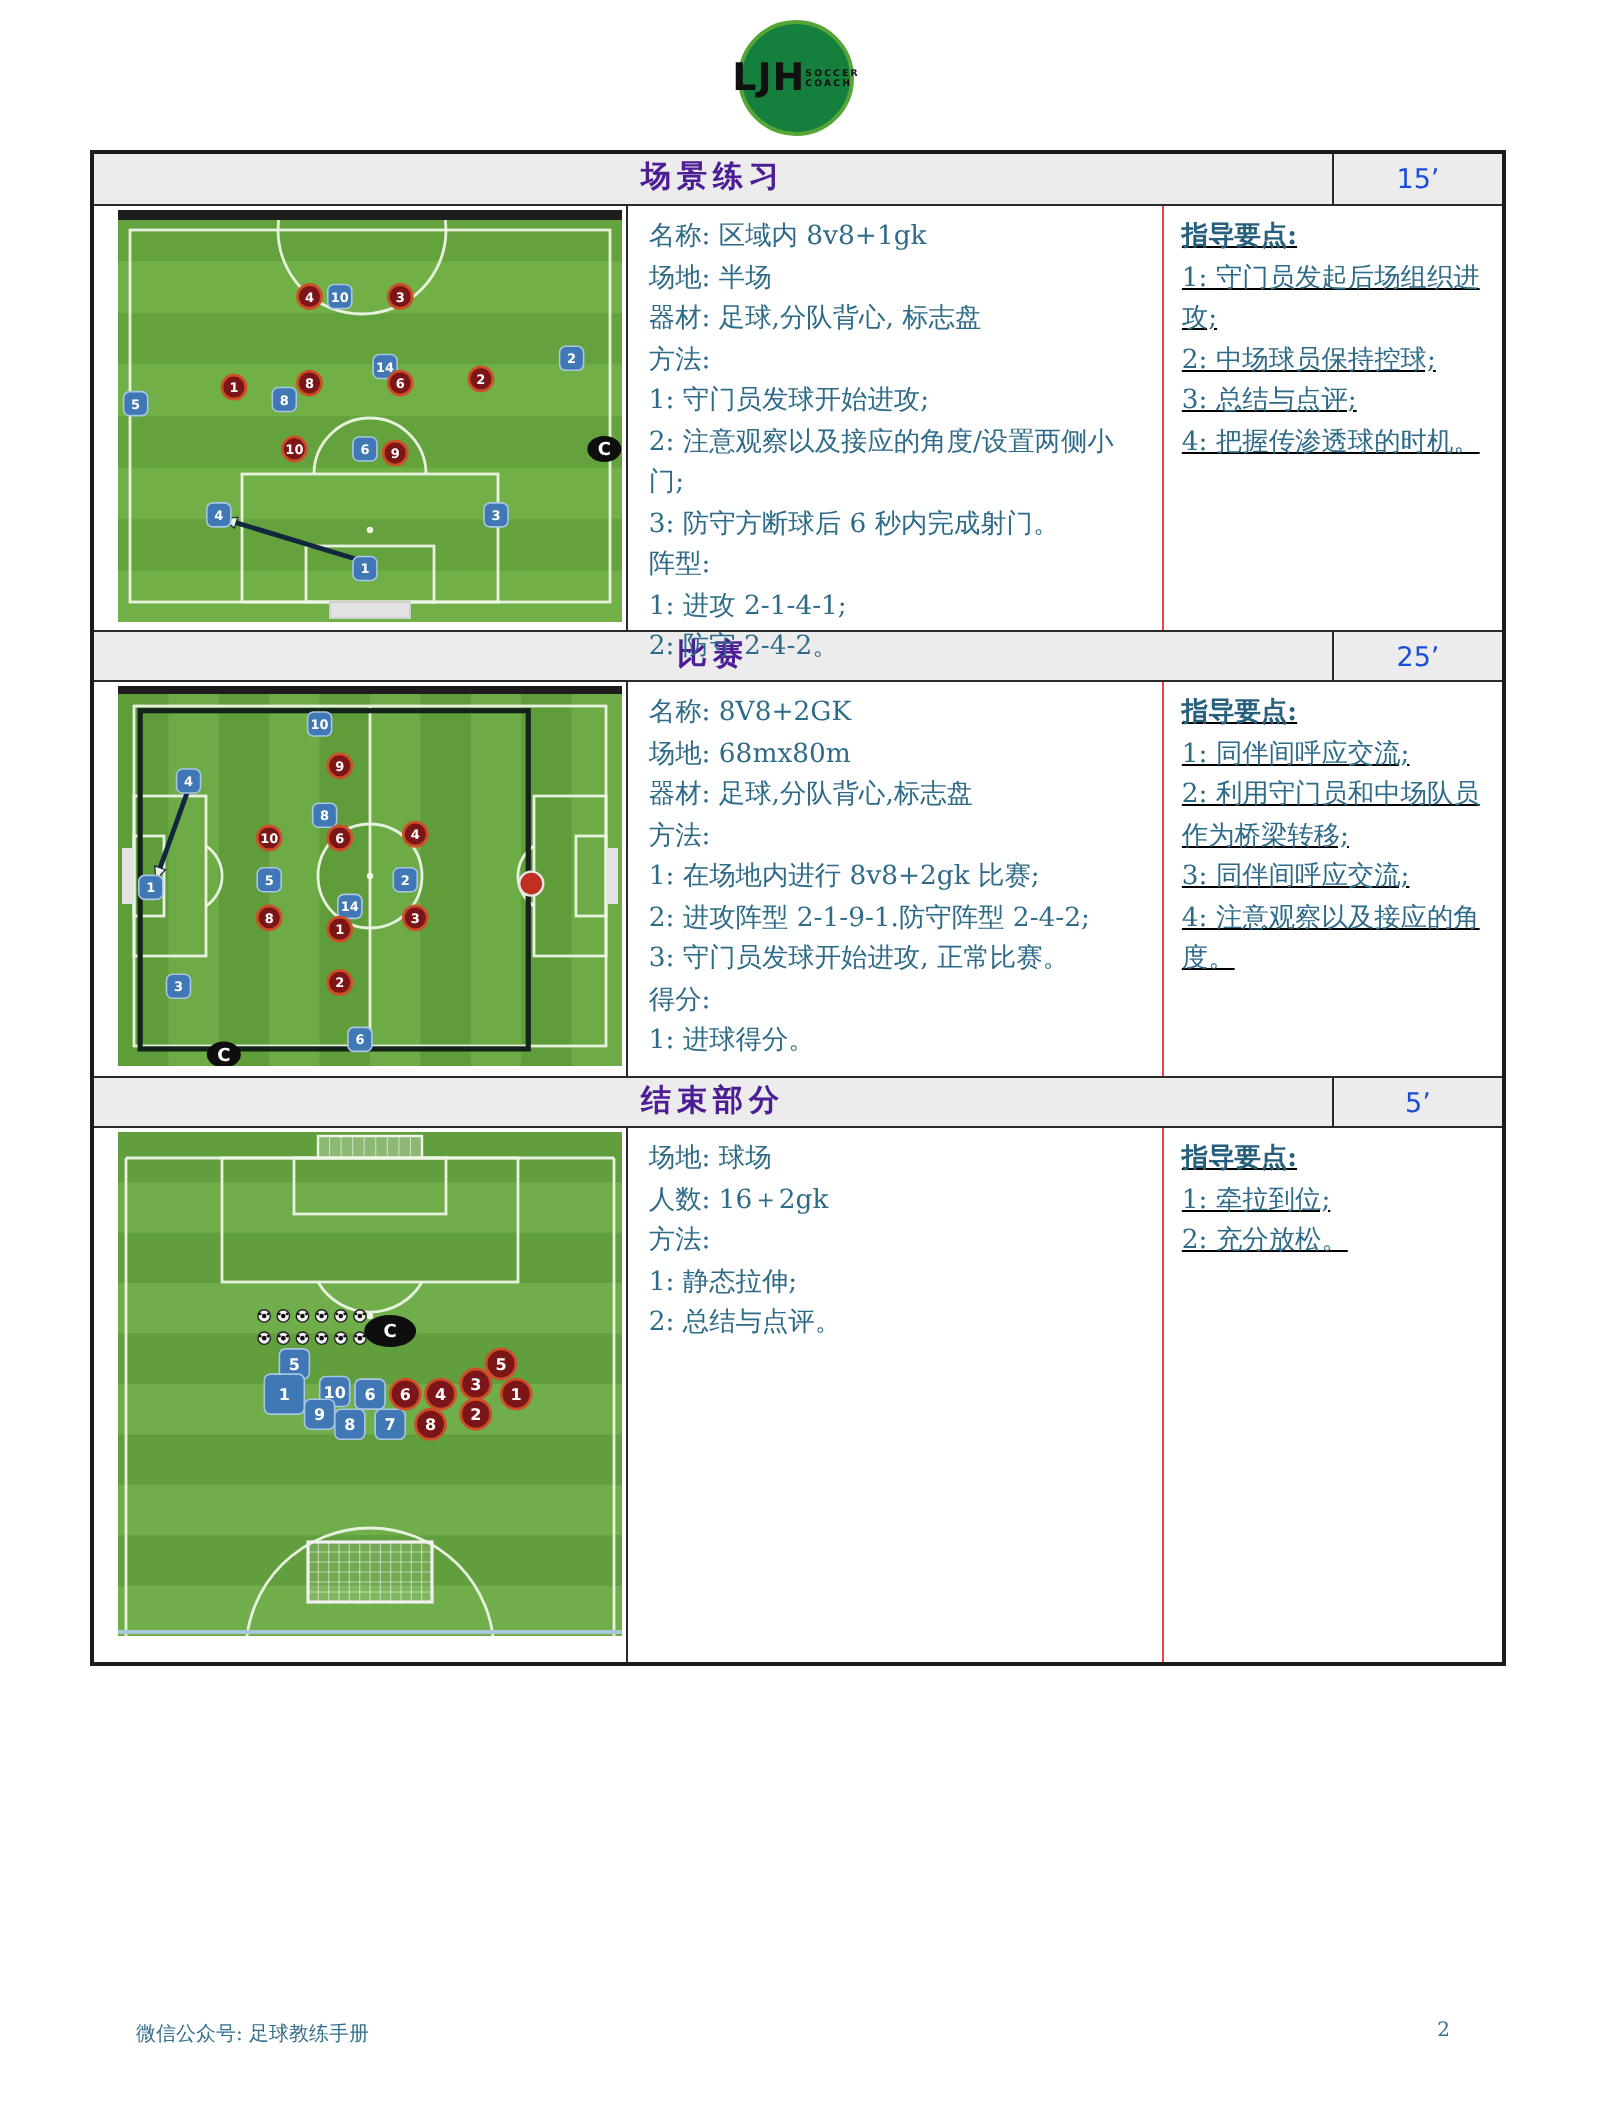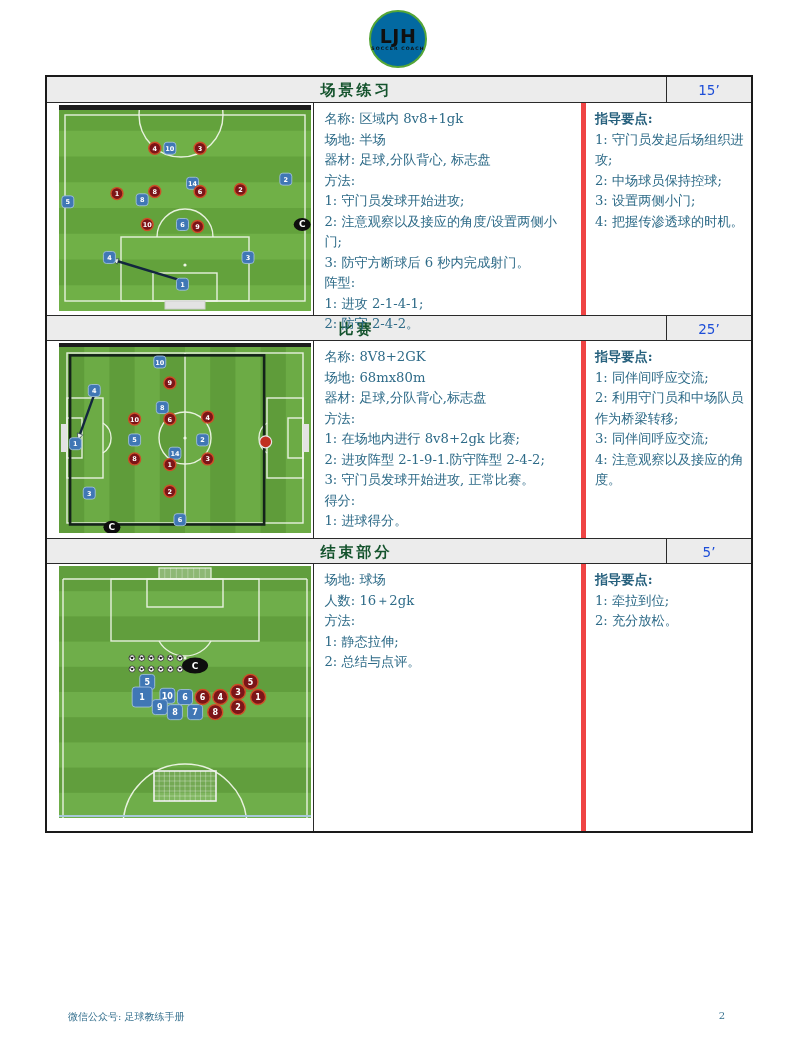--- a/index.html
+++ b/index.html
@@ -1,40 +1,40 @@
 <!DOCTYPE html>
 <html><head>
 <meta charset="utf-8">
 <style>
   * { margin:0; padding:0; box-sizing:border-box; }
   body { background:#ffffff; font-family:"DejaVu Sans","Liberation Sans",sans-serif; }
   .page { position:relative; width:800px; height:1060px; background:#fff; overflow:hidden; }
 
   
   .logo { position:absolute; left:369px; top:10px; width:58px; height:58px; }
-  .logo-circle { width:58px; height:58px; border-radius:50%; background:#0369a1; border:2px solid #55a637;
-                 display:flex; flex-direction:column; align-items:center; justify-content:center; }
+  .logo-circle { width:58px; height:58px; border-radius:50%; background:#15803d; border:2px solid #55a637;
+                 display:flex; flex-direction:row; align-items:center; justify-content:center; }
   .logo-title { font-weight:900; font-size:19px; color:#101010; letter-spacing:0.5px; line-height:18px; }
   .logo-sub { font-weight:700; font-size:4.6px; color:#101010; letter-spacing:1.1px; margin-top:1px; }
 
   
   .plan { position:absolute; left:45px; top:75px; width:708px; border:2px solid #1a1a1a; }
   .sec-header { display:flex; background:#ececec; border-bottom:1px solid #2a2a2a; }
   .sec-header.mid { border-top:1px solid #2a2a2a; }
-  .sec-title { flex:1; text-align:center; font-family:Liberation Serif, serif;
-               font-weight:700; font-size:15px; color:#14532d; letter-spacing:3px; }
+  .sec-title { flex:1; text-align:center; font-family:Liberation Mono, monospace;
+               font-weight:700; font-size:15px; color:#4c1d95; letter-spacing:3px; }
   .h28 { height:26px; line-height:26px; }
   .sec-duration { width:85px; border-left:1px solid #2a2a2a; text-align:center; color:#1d4ed8;
                   font-size:13.5px; font-family:"DejaVu Sans","Liberation Sans",sans-serif; }
   .sec-body { display:flex; }
   .r1 { height:212px; } .r2 { height:197px; } .r3 { height:267px; }
   .cell { position:relative; }
   .field-cell { width:268px; }
   .method-cell { width:269px; border-left:1px solid #2a2a2a; padding:6px 8px 2px 10px; }
-  .points-cell { width:171px; border-left:5px solid #ef4444; padding:6px 6px 0 9px; }
+  .points-cell { width:171px; border-left:1px solid #ef4444; padding:6px 6px 0 9px;text-decoration:underline; }
   .t-line { font-family:"DejaVu Serif","Liberation Serif",serif; color:#2e6b88; font-size:13.2px;
             line-height:20.5px; }
   .points-cell .t-line:first-child { font-weight:700; color:#26607d; }
   svg.field { position:absolute; left:12px; top:2px; display:block; }
 
   
   .footer { position:absolute; left:45px; top:1010px; width:708px; display:flex; justify-content:space-between;
             padding:0 28px 0 23px; }
   .footer span { font-family:"DejaVu Serif","Liberation Serif",serif; color:#35708e; font-size:10px; }
 </style>
@@ -124,21 +124,21 @@
           <div class="t-line">2: 注意观察以及接应的角度/设置两侧小门;</div>
           <div class="t-line">3: 防守方断球后 6 秒内完成射门。</div>
           <div class="t-line">阵型:</div>
           <div class="t-line">1: 进攻 2-1-4-1;</div>
           <div class="t-line">2: 防守 2-4-2。</div>
         </div>
       <div class="cell points-cell">
           <div class="t-line">指导要点:</div>
           <div class="t-line">1: 守门员发起后场组织进攻;</div>
           <div class="t-line">2: 中场球员保持控球;</div>
-          <div class="t-line">3: 设置两侧小门;</div>
+          <div class="t-line">3: 总结与点评;</div>
           <div class="t-line">4: 把握传渗透球的时机。</div>
         </div>
     </div>
 
     <div class="sec-header mid h28">
       <div class="sec-title">比赛</div>
       <div class="sec-duration">25’</div>
     </div>
     <div class="sec-body r2">
       <div class="cell field-cell">

